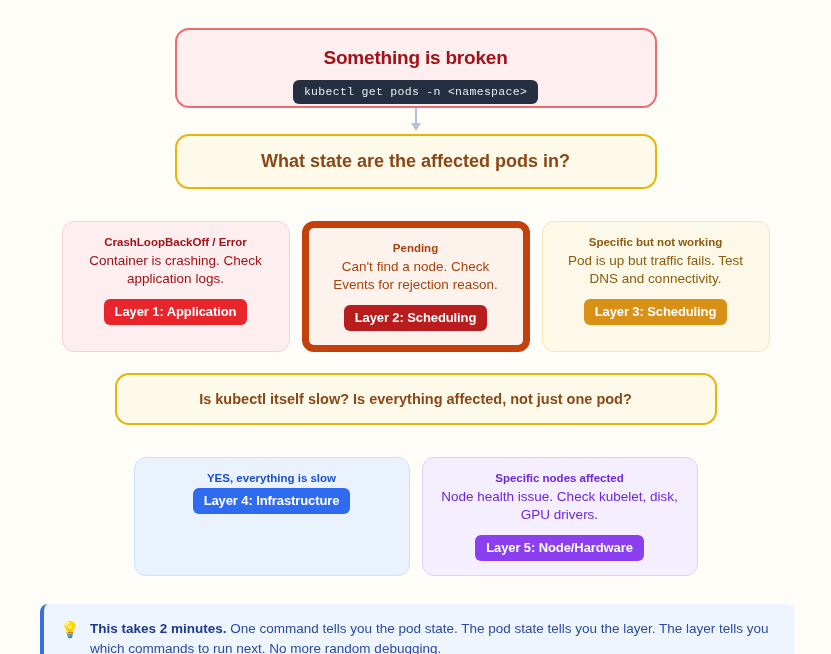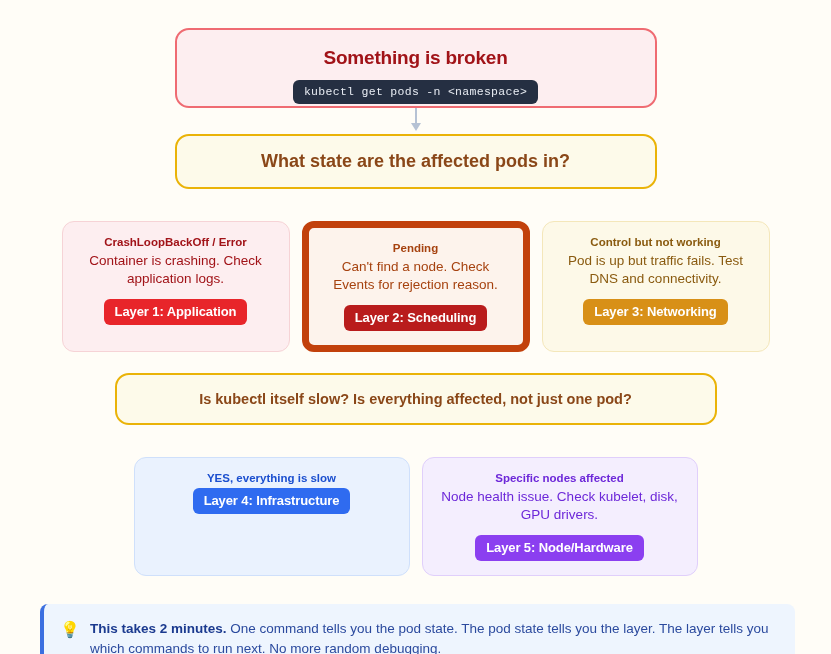--- a/index.html
+++ b/index.html
@@ -208,23 +208,23 @@
       <div class="card-state">CrashLoopBackOff / Error</div>
       <div class="card-desc">Container is crashing. Check application logs.</div>
       <div class="badge badge-red">Layer 1: Application</div>
     </div>
     <div class="card card-orange">
       <div class="card-state">Pending</div>
       <div class="card-desc">Can't find a node. Check Events for rejection reason.</div>
       <div class="badge badge-orange">Layer 2: Scheduling</div>
     </div>
     <div class="card card-amber">
-      <div class="card-state">Control but not working</div>
+      <div class="card-state">Specific but not working</div>
       <div class="card-desc">Pod is up but traffic fails. Test DNS and connectivity.</div>
-      <div class="badge badge-amber">Layer 3: Networking</div>
+      <div class="badge badge-amber">Layer 3: Scheduling</div>
     </div>
   </div>
 
   <div class="question-bar question-2">Is kubectl itself slow? Is everything affected, not just one pod?</div>
 
   <div class="card-row card-row-2">
     <div class="card card-blue">
       <div class="card-state">YES, everything is slow</div>
       <div class="badge badge-blue">Layer 4: Infrastructure</div>
     </div>

